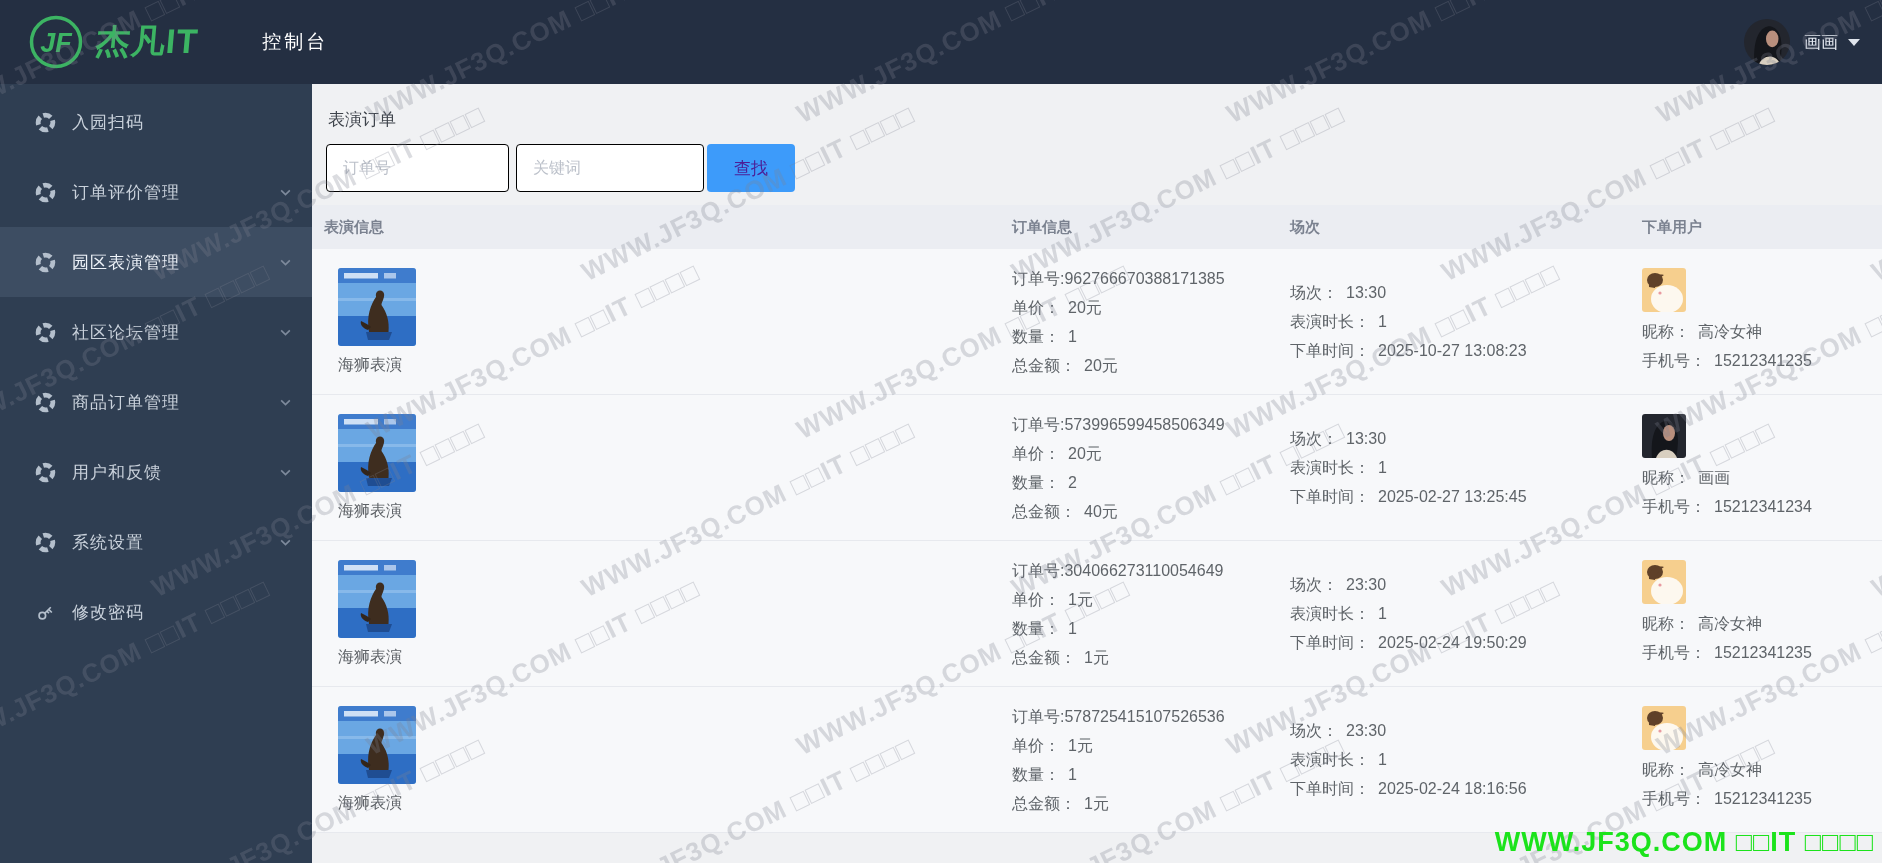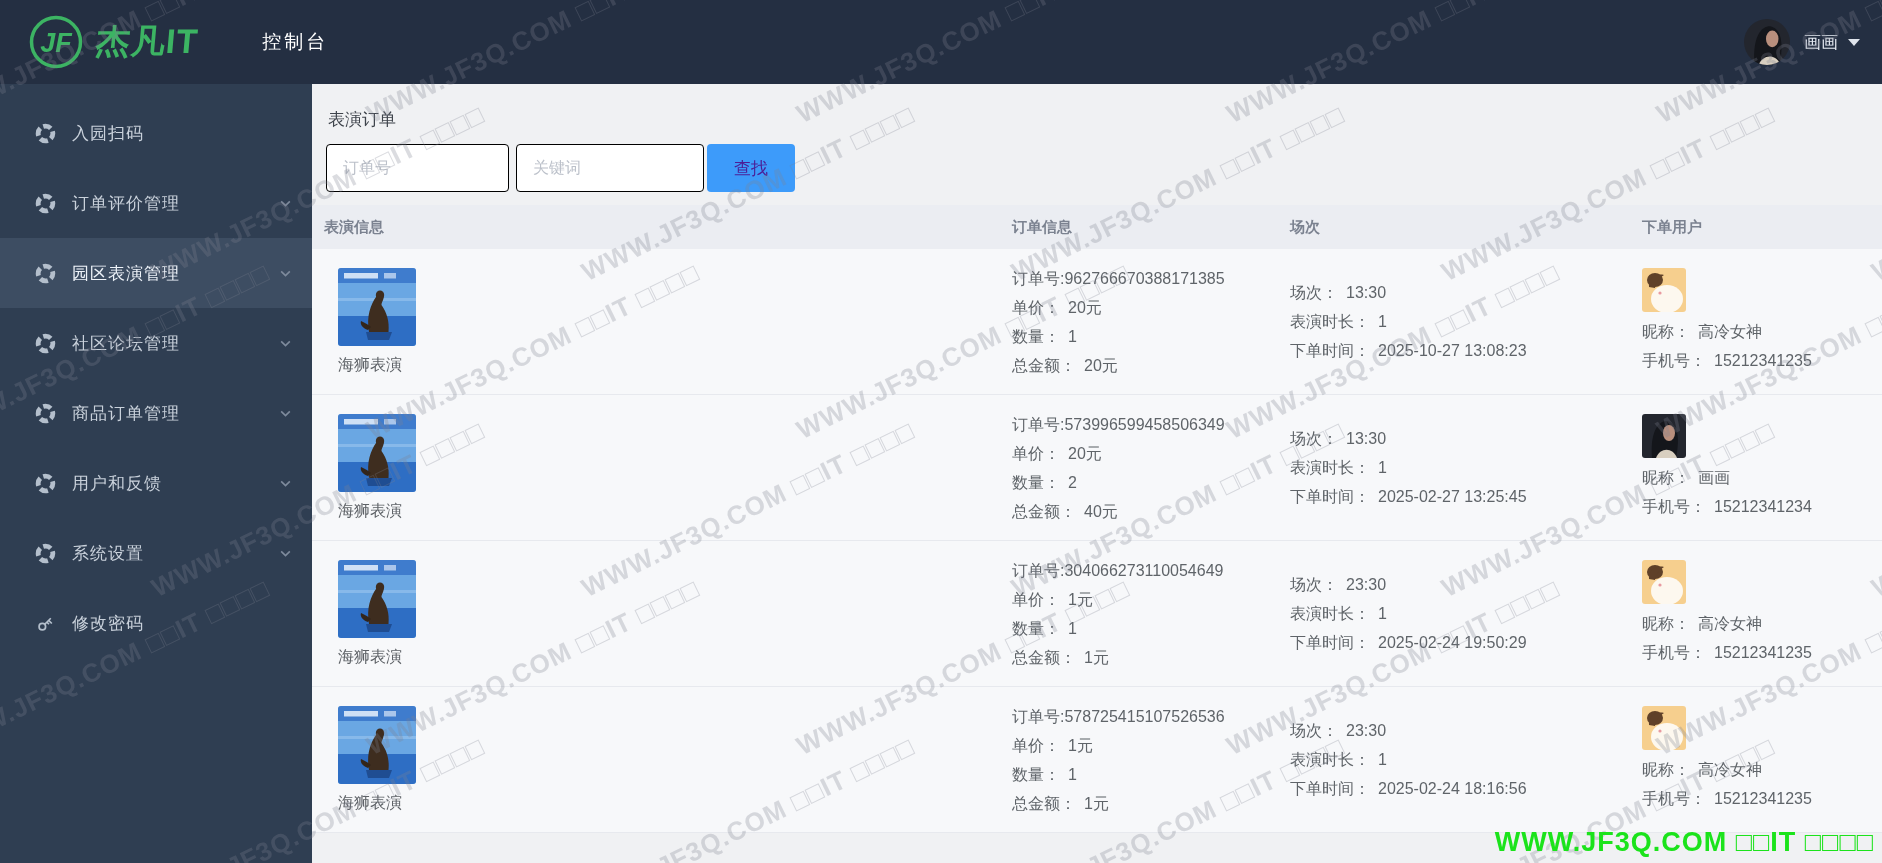--- a/index.html
+++ b/index.html
@@ -18,21 +18,21 @@
   .logo-wrap{display:flex;align-items:center;margin-left:28px;}
   .brand-name{font-size:34px;font-weight:800;color:var(--brand-green);margin-left:12px;transform:skewX(-5deg);letter-spacing:1px;}
   .app-title{color:#fff;font-size:19px;margin-left:64px;letter-spacing:3px;}
   .user-menu{position:absolute;right:22px;top:0;height:84px;display:flex;align-items:center;cursor:pointer;}
   .user-avatar{width:46px;height:46px;border-radius:50%;overflow:hidden;flex:0 0 auto;}
   .user-name{color:#e5eaf2;font-size:17px;margin-left:14px;}
   .caret-down{width:0;height:0;border-left:6px solid transparent;border-right:6px solid transparent;border-top:7px solid #dfe4ec;margin-left:10px;}
 
   
   .sidebar{position:absolute;top:84px;left:0;bottom:0;width:312px;background:#2f3e52;z-index:9;}
-  .menu{padding-top:14px;text-align:right;}
+  .menu{padding-top:3px;text-align:right;}
   .menu-item{position:relative;height:70px;display:flex;align-items:center;padding-left:34px;cursor:pointer;color:#c9d1db;}
   .menu-item.active{background:#3d4d62;color:#eef3f9;}
   .menu-icon{width:22px;height:22px;display:flex;align-items:center;justify-content:center;color:#b4bfcc;flex:0 0 auto;}
   .menu-label{font-size:17px;margin-left:16px;letter-spacing:1px;}
   .menu-chevron{position:absolute;right:20px;color:#7e8a9c;display:flex;}
 
   
   .main{position:absolute;top:84px;left:312px;right:0;bottom:0;background:#f0f1f3;overflow:hidden;}
   .page-title{margin:24px 0 0 16px;font-size:17px;color:#3e434b;}
   .search-bar{display:flex;margin:13px 0 0 14px;}

